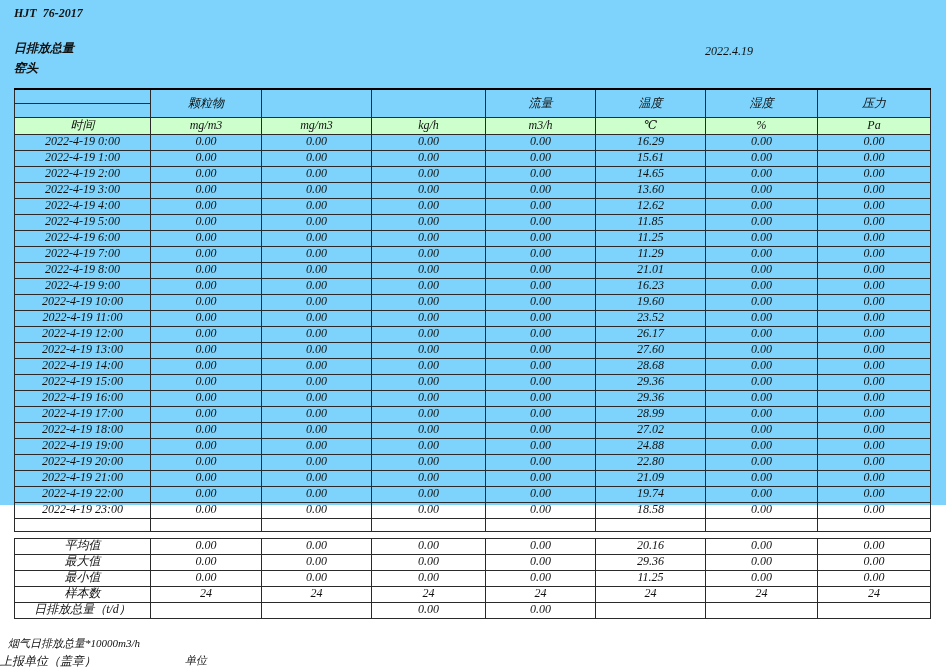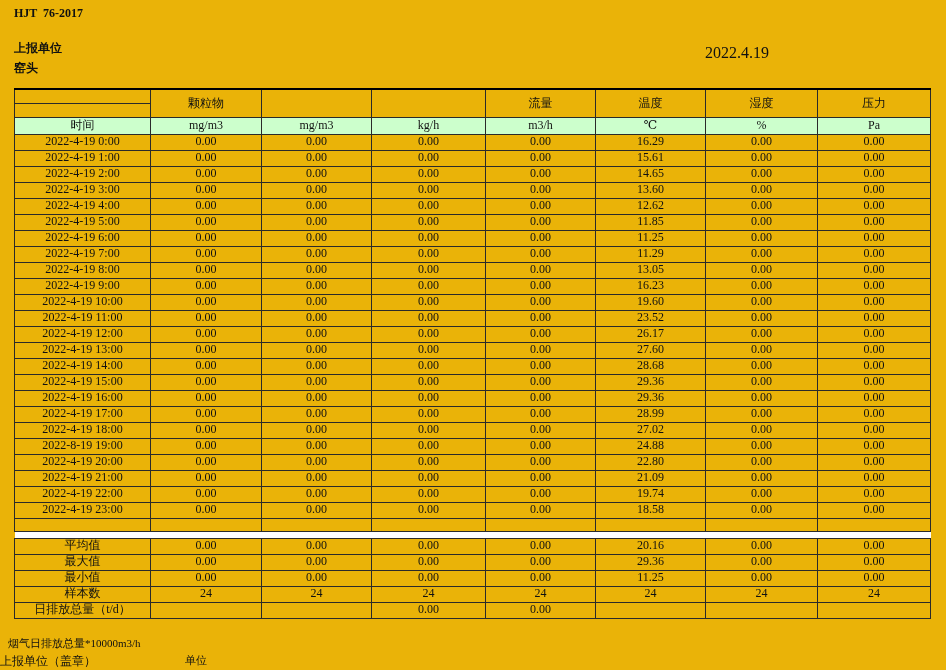--- a/index.html
+++ b/index.html
@@ -1,25 +1,25 @@
 <!DOCTYPE html>
 <html><head>
 <meta charset="utf-8">
 <style>
   html,body{margin:0;padding:0;background:#fff;}
   body{width:946px;height:671px;overflow:hidden;
        font-family:"Liberation Serif","DejaVu Serif",serif;color:#111;}
-  .doc{position:relative;width:946px;height:670px;background:#eab308;}
+  .doc{position:relative;width:946px;height:505px;background:#7dd3fc;font-style:italic;}
 
   .doc-code{position:absolute;left:14px;top:6px;font-weight:bold;font-size:12px;white-space:pre;}
   .title{position:absolute;left:14px;top:21px;width:890px;text-align:center;
          font-weight:bold;font-size:15px;letter-spacing:1px;}
   .company{position:absolute;left:14px;top:40px;font-weight:bold;font-size:12px;}
   .station{position:absolute;left:14px;top:60px;font-weight:bold;font-size:12px;}
-  .date{position:absolute;left:705px;top:44px;font-size:16px;}
+  .date{position:absolute;left:705px;top:44px;font-size:12px;}
 
   table.report{position:absolute;left:14px;top:88px;width:916px;
                border-collapse:collapse;table-layout:fixed;font-size:12px;}
   table.report td{border:1px solid #2a2a2a;text-align:center;vertical-align:middle;
                   padding:0;line-height:1.1;overflow:hidden;white-space:nowrap;}
   tr.gh{height:14px;padding-left:40px;}
   tr.gh td{border-top:2px solid #000;}
   tr.gh2{height:14px;}
   tr.unit-row{height:17px;margin-top:36px;}
   tr.unit-row td{background:#ccffcc;}
@@ -32,21 +32,21 @@
   .note1{position:absolute;left:8px;top:636px;font-size:11px;}
   .note2{position:absolute;left:0;top:653px;font-size:12px;}
   .note3{position:absolute;left:185px;top:653px;font-size:11px;}
 </style>
 </head>
 <body>
 
 <div class="doc">
 
   <div class="doc-code">HJT  76-2017</div>
-  <div class="company">上报单位</div>
+  <div class="company">日排放总量</div>
   <div class="station">窑头</div>
   <div class="date">2022.4.19</div>
 
   <table class="report">
     <colgroup>
       <col style="width:136px">
       <col style="width:111px">
       <col style="width:110px">
       <col style="width:114px">
       <col style="width:110px">
@@ -160,21 +160,21 @@
           <td>11.29</td>
           <td>0.00</td>
           <td>0.00</td>
         </tr>
         <tr>
           <td>2022-4-19 8:00</td>
           <td>0.00</td>
           <td>0.00</td>
           <td>0.00</td>
           <td>0.00</td>
-          <td>13.05</td>
+          <td>21.01</td>
           <td>0.00</td>
           <td>0.00</td>
         </tr>
         <tr>
           <td>2022-4-19 9:00</td>
           <td>0.00</td>
           <td>0.00</td>
           <td>0.00</td>
           <td>0.00</td>
           <td>16.23</td>
@@ -265,21 +265,21 @@
           <td>2022-4-19 18:00</td>
           <td>0.00</td>
           <td>0.00</td>
           <td>0.00</td>
           <td>0.00</td>
           <td>27.02</td>
           <td>0.00</td>
           <td>0.00</td>
         </tr>
         <tr>
-          <td>2022-8-19 19:00</td>
+          <td>2022-4-19 19:00</td>
           <td>0.00</td>
           <td>0.00</td>
           <td>0.00</td>
           <td>0.00</td>
           <td>24.88</td>
           <td>0.00</td>
           <td>0.00</td>
         </tr>
         <tr>
           <td>2022-4-19 20:00</td>

